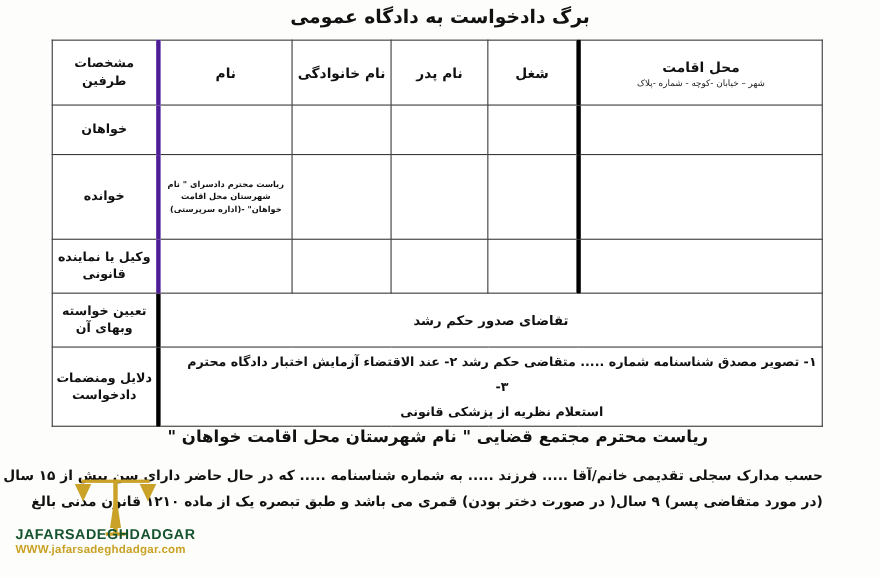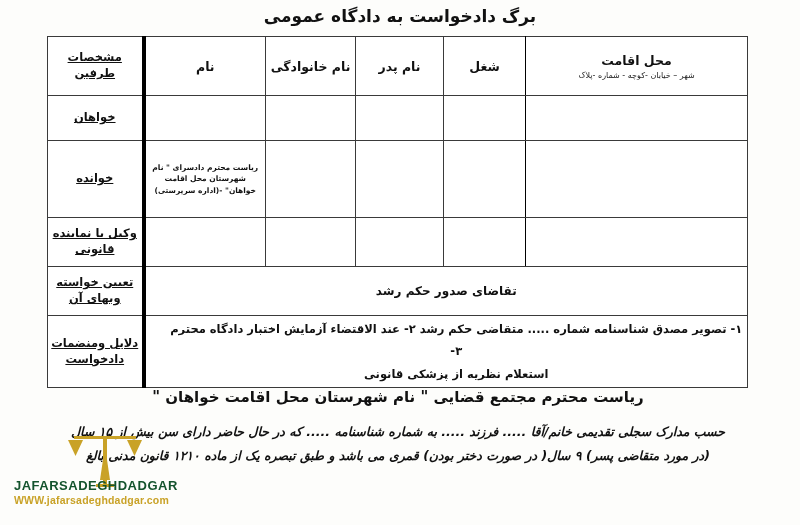--- a/index.html
+++ b/index.html
@@ -47,25 +47,24 @@
     table-layout: fixed;
   }
   .form-table td {
     border: 1px solid #3a3a3a;
     vertical-align: middle;
     text-align: center;
     color: #111;
     padding: 2px 3px;
   }
   .form-table .outer-right {
-    border-right: 4px solid #000000;
-    text-decoration: underline;
+    border-right: 4px solid #4c1d95;
   }
   .form-table .outer-left {
-    border-left: 1px solid #000000;
+    border-left: 4px solid #000000;
   }
   .hdr {
     font-size: 12.5px;
     font-weight: bold;
     height: 54px;
   }
   .hdr .sub {
     display: block;
     font-size: 8px;
     font-weight: normal;
@@ -130,21 +129,20 @@
     text-align: right;
     margin: 0 8px 12px 0;
   }
   .para-line {
     font-size: 12.5px;
     font-weight: bold;
     line-height: 1.95;
     text-align: center;
     margin: 0;
     white-space: nowrap;
-    font-style: italic;
   }
 
   
   .watermark {
     position: absolute;
     left: 10px;
     top: 432px;
     width: 190px;
     height: 90px;
     pointer-events: none;

